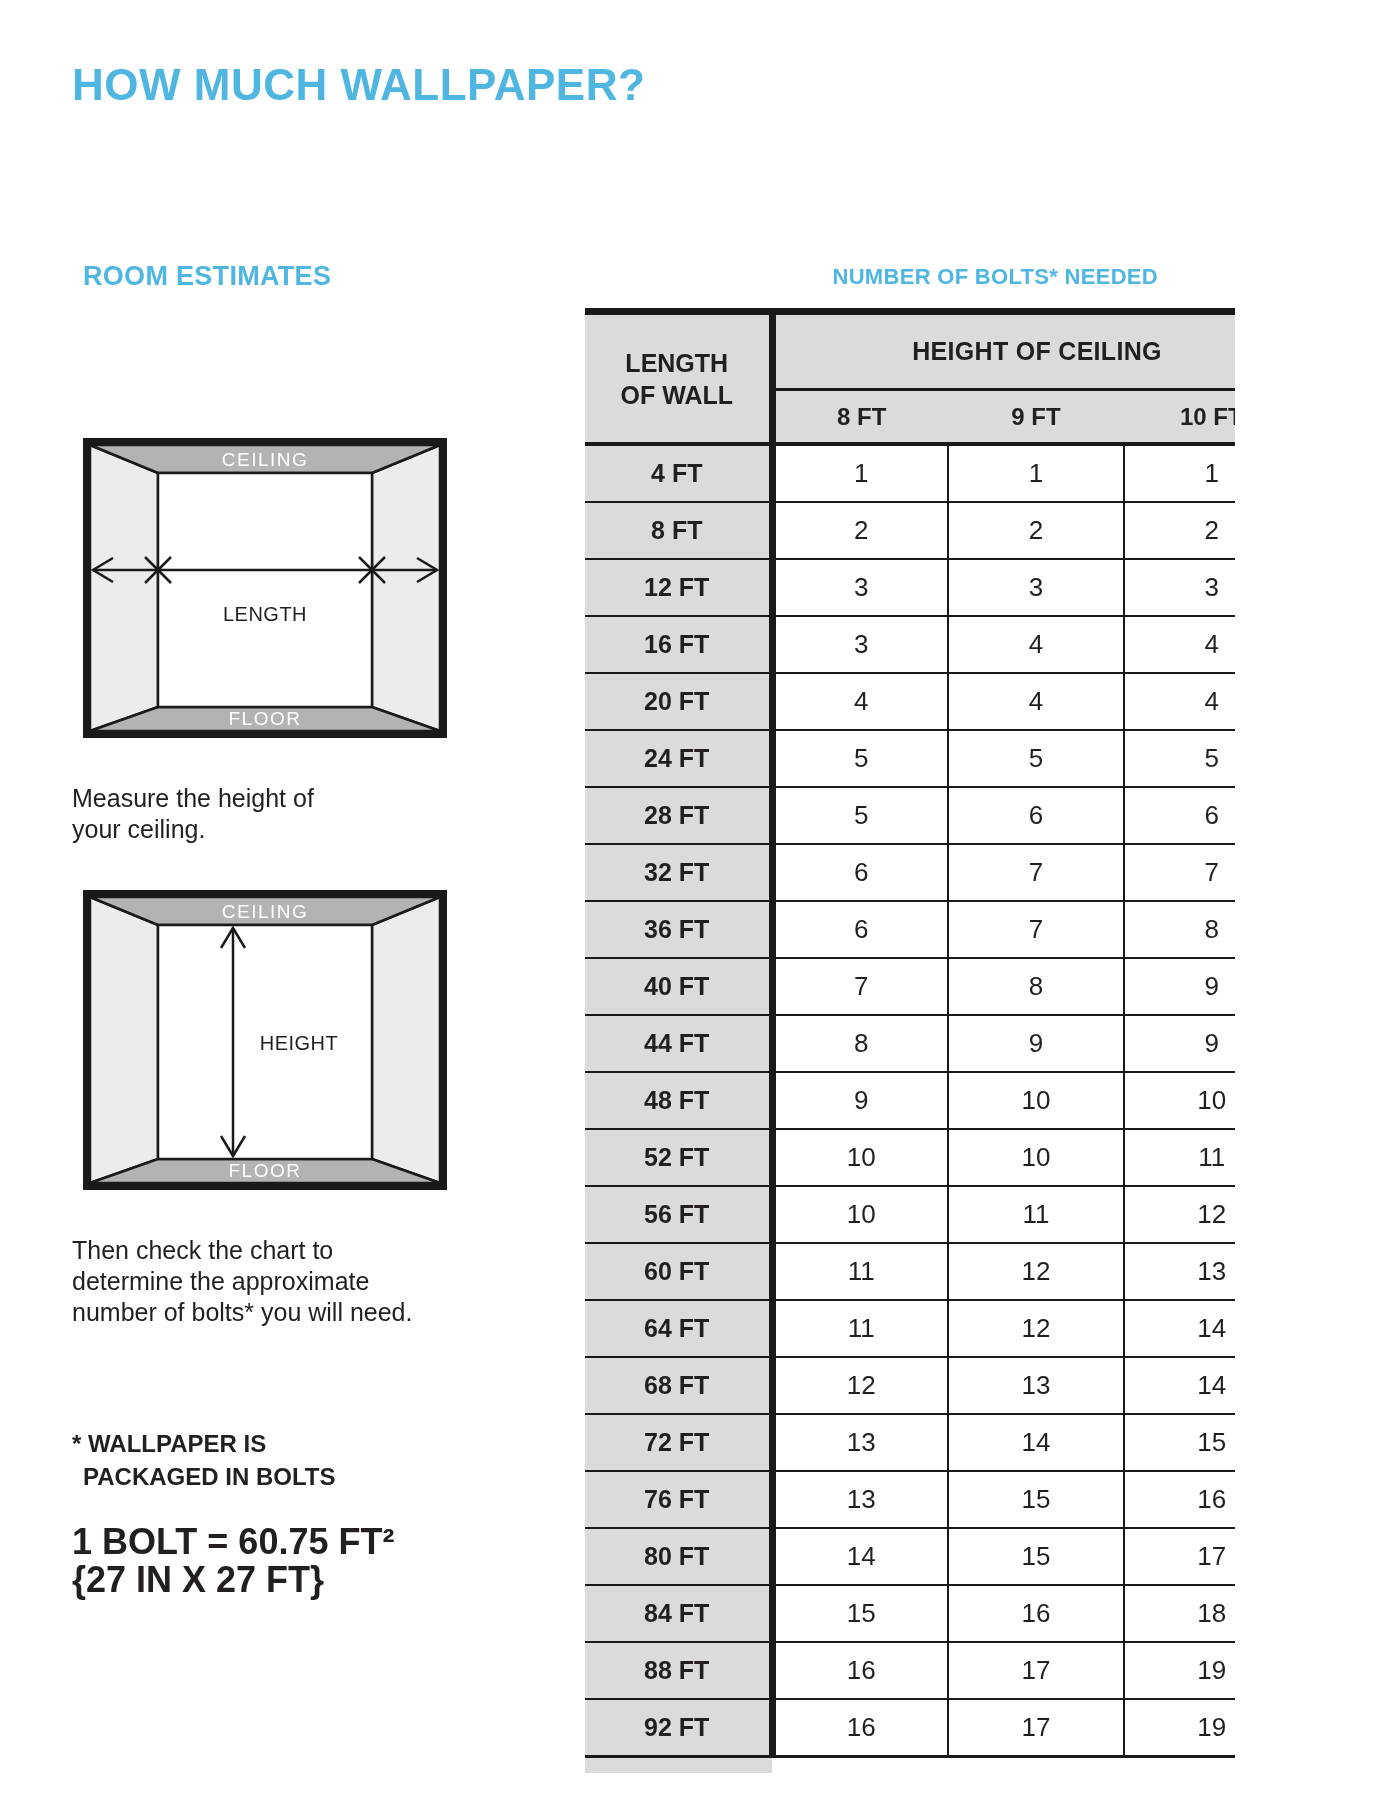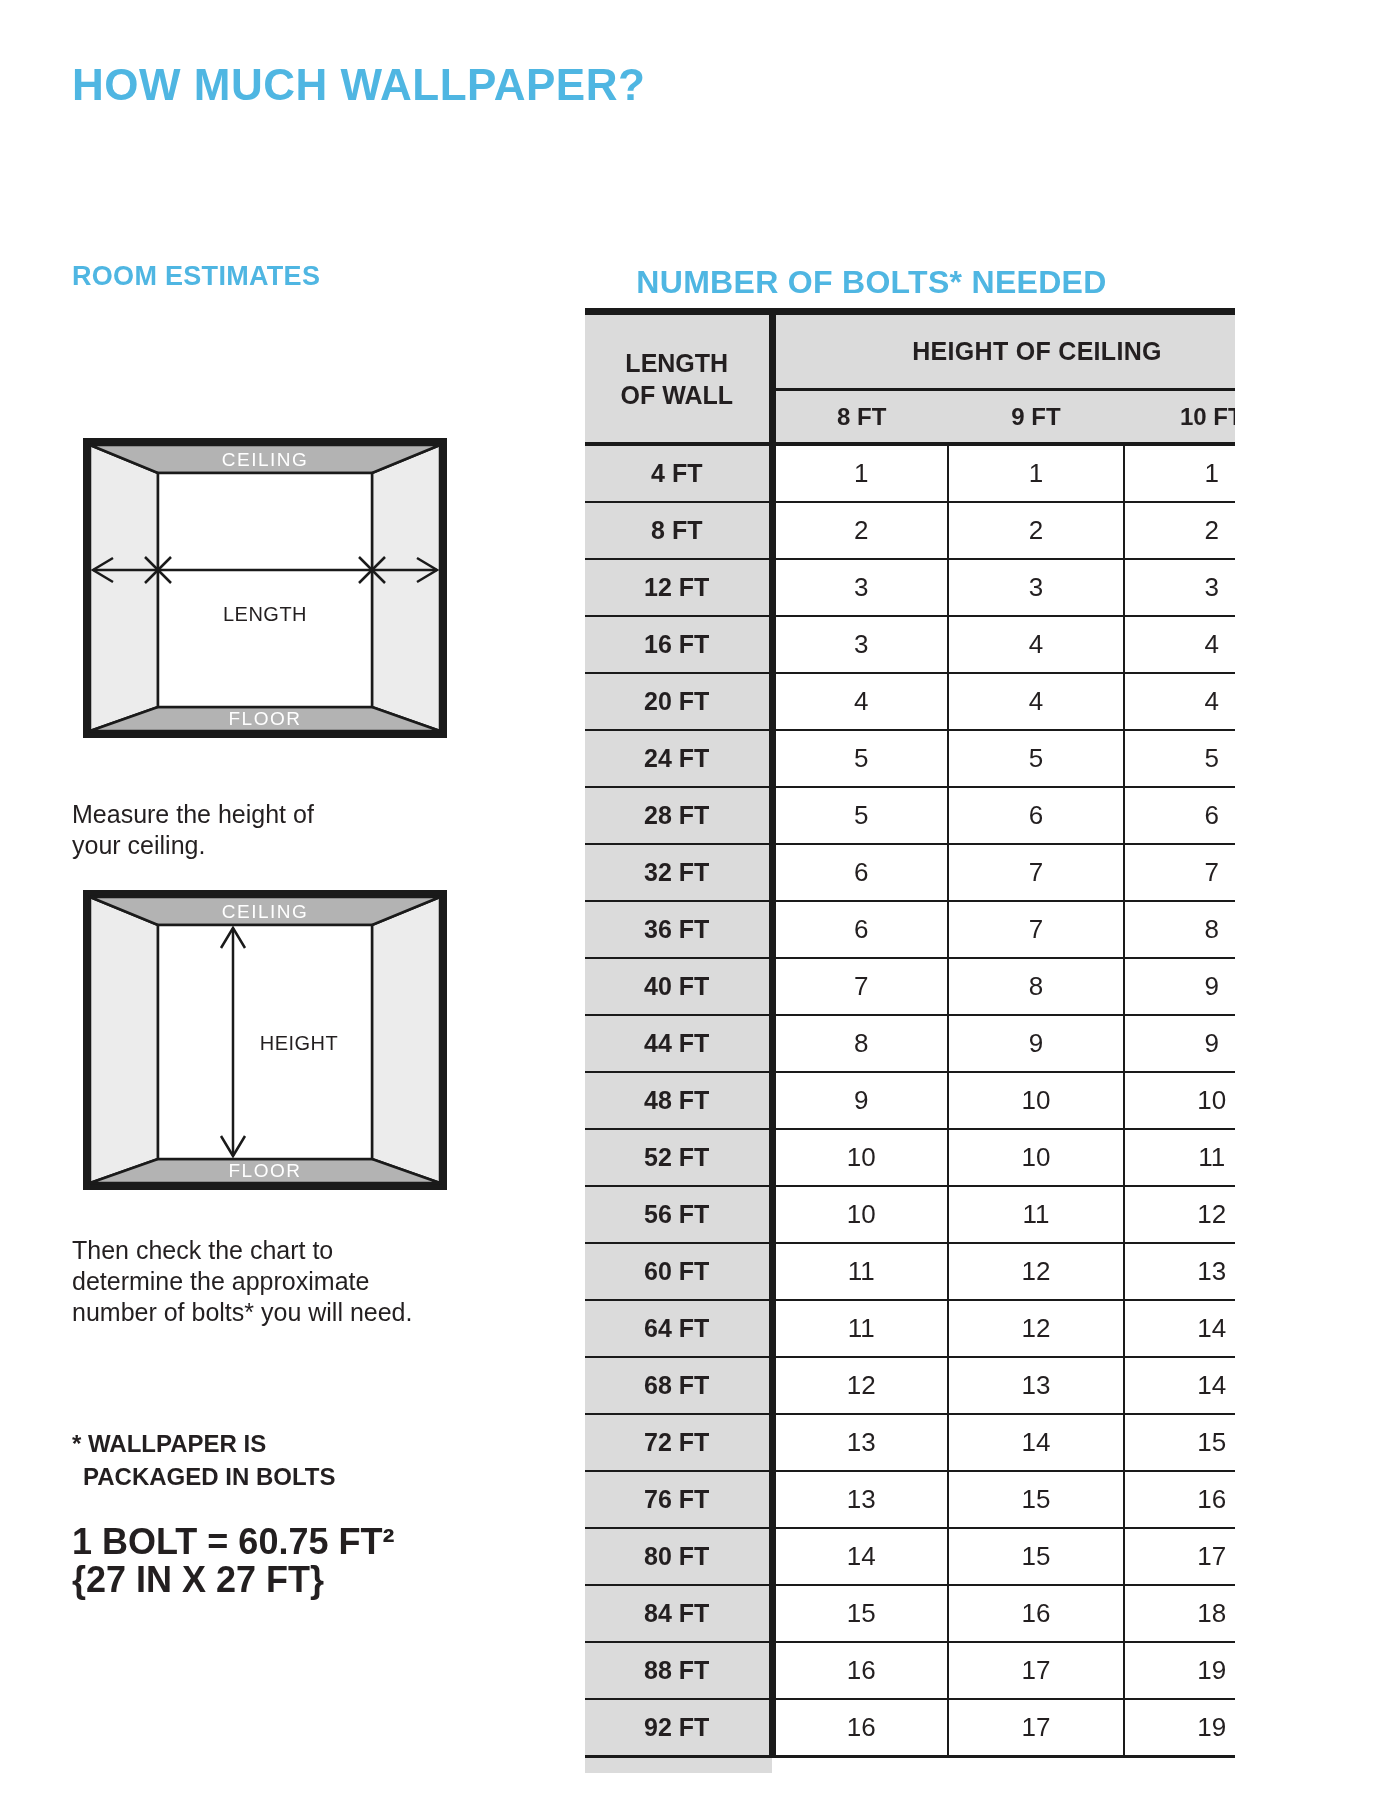--- a/index.html
+++ b/index.html
@@ -15,46 +15,46 @@
     position:relative;width:1235px;height:1800px;background:#fff;overflow:hidden;
     font-family:"Liberation Sans", sans-serif;color:var(--ink);
   }
   .title{
     position:absolute;left:72px;top:60px;margin:0;
     font-size:44px;font-weight:bold;letter-spacing:.5px;color:var(--accent);
   }
   
   .left-col{position:absolute;left:72px;top:255px;width:410px;height:1500px;}
   .left-col>*{position:absolute;left:0;}
-  .section-heading{top:6px;font-size:27px;font-weight:bold;color:var(--accent);letter-spacing:.3px;}
+  .section-heading{top:6px;font-size:27px;font-weight:bold;color:var(--accent);letter-spacing:.3px;margin-left:11px;}
   .step{font-size:25px;line-height:31px;white-space:pre-line;}
   .step1{top:36px;}
-  .step2{top:528px;margin-top:16px;}
+  .step2{top:528px;}
   .step3{top:980px;}
   .diagram{left:11px;width:364px;height:300px;}
   .diagram1{top:183px;}
   .diagram2{top:635px;}
   .footnote{top:1172px;font-size:24px;font-weight:bold;line-height:33px;}
   .footnote .fn2{margin-left:11px;}
   .bolt-info{top:1268px;font-size:36px;font-weight:bold;line-height:38px;}
   
   .c-wall{fill:var(--wall-gray);stroke:var(--line);stroke-width:2.5;}
   .c-ceil{fill:var(--ceiling-gray);stroke:var(--line);stroke-width:2.5;}
   .c-back{fill:#fff;stroke:var(--line);stroke-width:2.5;}
   .c-outer{fill:#fff;stroke:var(--line);stroke-width:7;}
   .ann{stroke:var(--line);stroke-width:2.5;fill:none;}
   svg text{font-family:"Liberation Sans", sans-serif;}
   .svg-room{font-size:19px;fill:#fff;letter-spacing:1.5px;}
   .svg-dim{font-size:20px;fill:var(--ink);letter-spacing:.5px;}
   
   .right-col{position:absolute;left:585px;top:255px;width:740px;}
   .table-heading{
     position:absolute;top:9px;left:0;width:723px;box-sizing:border-box;
-    padding-right:150px;text-align:center;
-    font-size:32px;font-weight:bold;color:var(--accent);letter-spacing:.3px;
+    padding-right:150px;text-align:right;
+    font-size:22px;font-weight:bold;color:var(--accent);letter-spacing:.3px;
   }
   .table-wrap{position:absolute;top:53px;left:0;}
   table.bolts{border-collapse:collapse;border-top:7px solid var(--line);table-layout:fixed;}
   col.c-len{width:187px;}
   col.c-val{width:176px;}
   .bolts th,.bolts td{padding:0;text-align:center;vertical-align:middle;}
   .corner{
     background:var(--cell-gray);border-right:7px solid var(--line);
     border-bottom:4px solid var(--line);
     font-size:25px;font-weight:bold;white-space:pre-line;line-height:32px;

